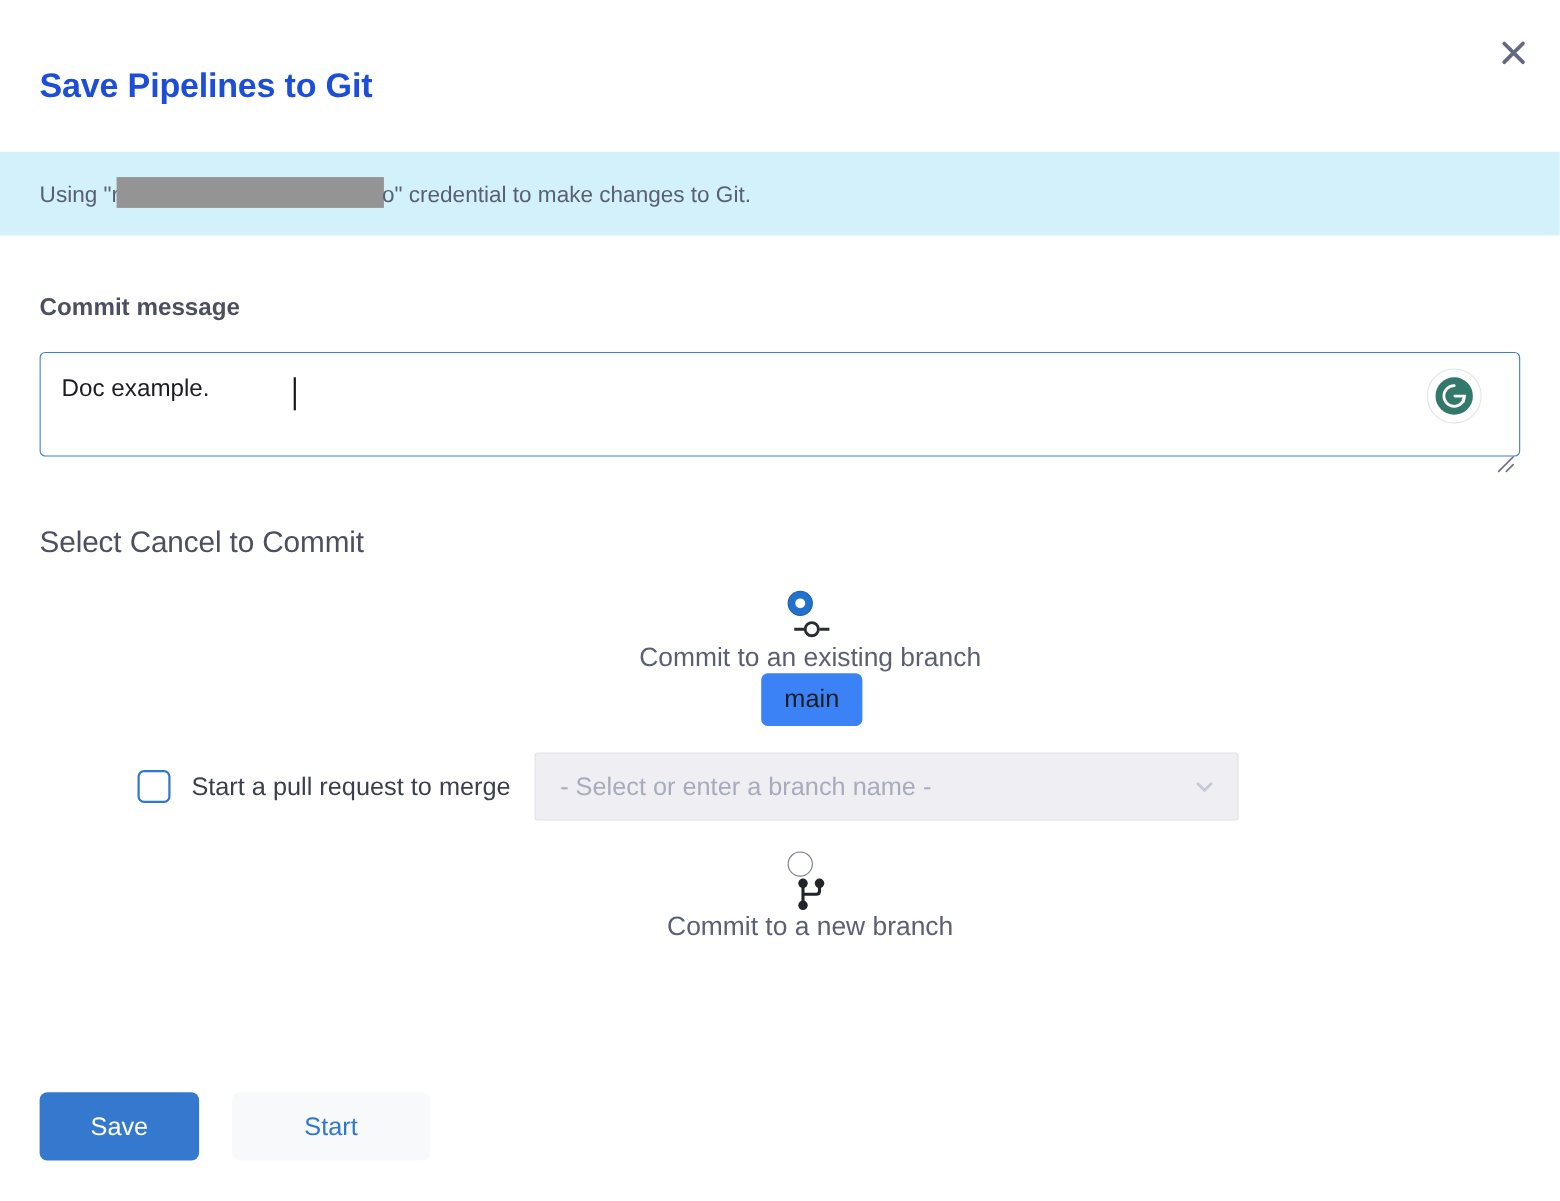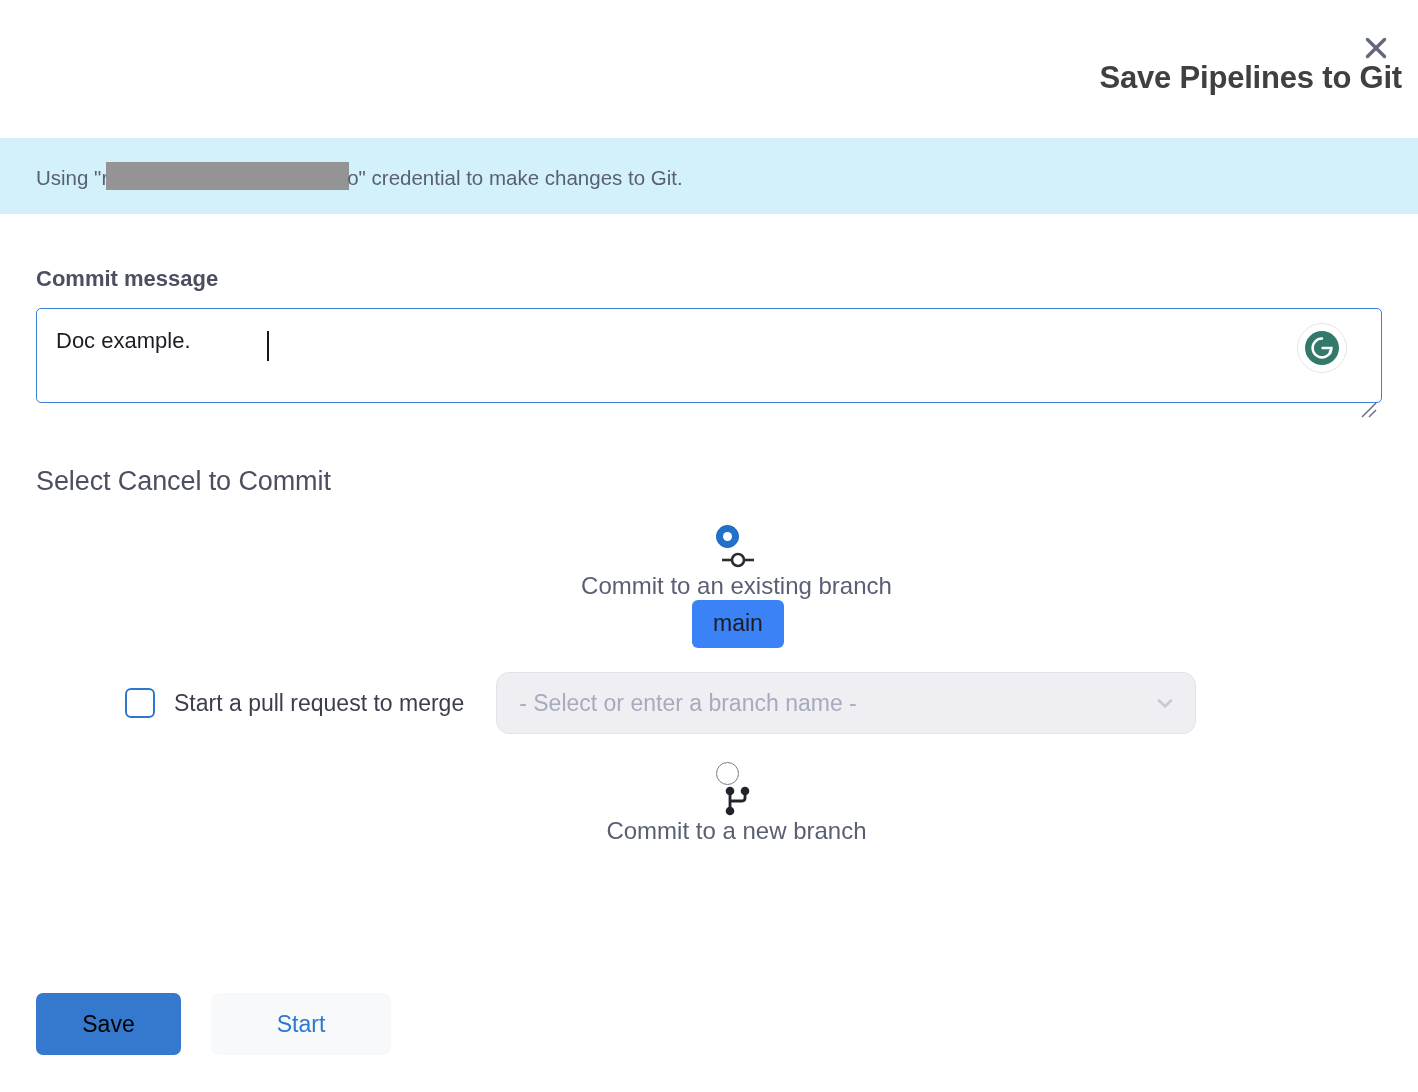--- a/index.html
+++ b/index.html
@@ -37,27 +37,26 @@
     padding: 0;
     display: flex;
     align-items: center;
     justify-content: center;
   }
   .close-btn svg { display: block; }
 
   
   .dialog-title {
     margin: 0;
-    padding: 62px 16px 0 36px;
+    padding: 62px 4px 0 36px;
     font-size: 31px;
     font-weight: bold;
-    color: #404040;
+    color: #1d4ed8;
     letter-spacing: -0.2px;
     line-height: 1.0;
-    text-align: right;
   }
 
   
   .info-banner {
     position: absolute;
     left: 0;
     top: 138px;
     width: 1418px;
     height: 76px;
     background: #d2f1fb;
@@ -91,21 +90,21 @@
   .field-label {
     margin: 52px 16px 0 36px;
     font-size: 22px;
     font-weight: bold;
     color: #4b4f60;
   }
 
   
   .textarea-wrap {
     position: relative;
-    margin: 16px 36px 0 36px;
+    margin: 28px 36px 0 36px;
     height: 115px;
   }
   .commit-textarea {
     width: 100%;
     height: 95px;
     border: 1.6px solid #3f7fd0;
     border-radius: 5px;
     background: #ffffff;
     padding: 18px 64px 18px 19px;
     font-family: "Liberation Sans", sans-serif;
@@ -228,26 +227,26 @@
     cursor: pointer;
   }
   .pr-label {
     margin-left: 19px;
     font-size: 23px;
     color: #3b3f4d;
     white-space: nowrap;
     cursor: pointer;
   }
   .branch-select {
-    margin-left: 32px;
-    width: 700px;
+    margin-left: 22px;
+    width: 640px;
     height: 62px;
     background: #eeeef3;
     border: 1px solid #e2e2ea;
-    border-radius: 13px;
+    border-radius: 3px;
     display: flex;
     align-items: center;
     padding: 0 18px 0 22px;
     cursor: default;
   }
   .branch-select-value {
     flex: 1 1 auto;
     font-size: 23px;
     color: #a7abbb;
     white-space: nowrap;
@@ -273,21 +272,21 @@
     font-size: 23px;
     border-radius: 7px;
     cursor: pointer;
     padding: 0 30px;
     height: 62px;
     border: none;
     line-height: 1;
   }
   .btn-primary {
     background: #3579ce;
-    color: #000000;
+    color: #ffffff;
     min-width: 145px;
   }
   .btn-secondary {
     background: #f8f9fb;
     color: #2d78cf;
     min-width: 180px;
   }
 </style>
 </head>
 <body>

